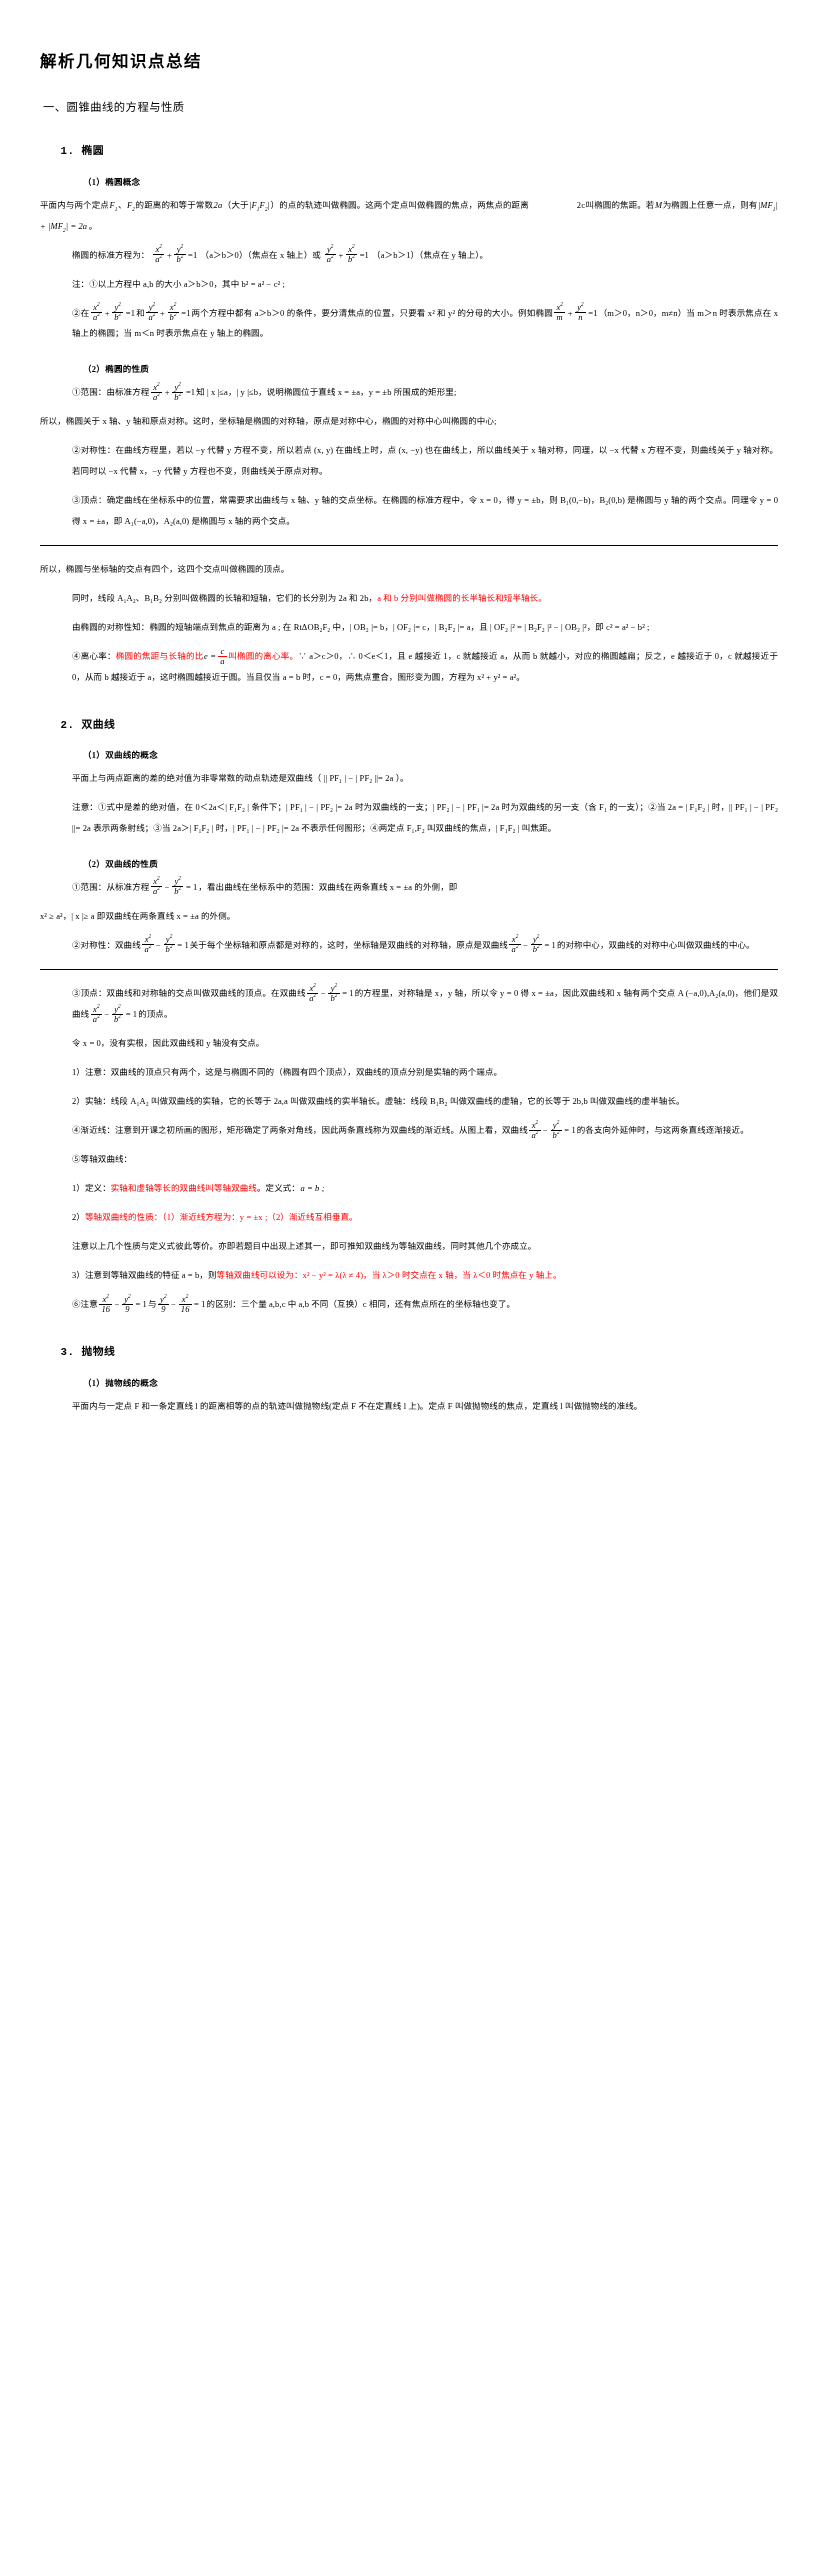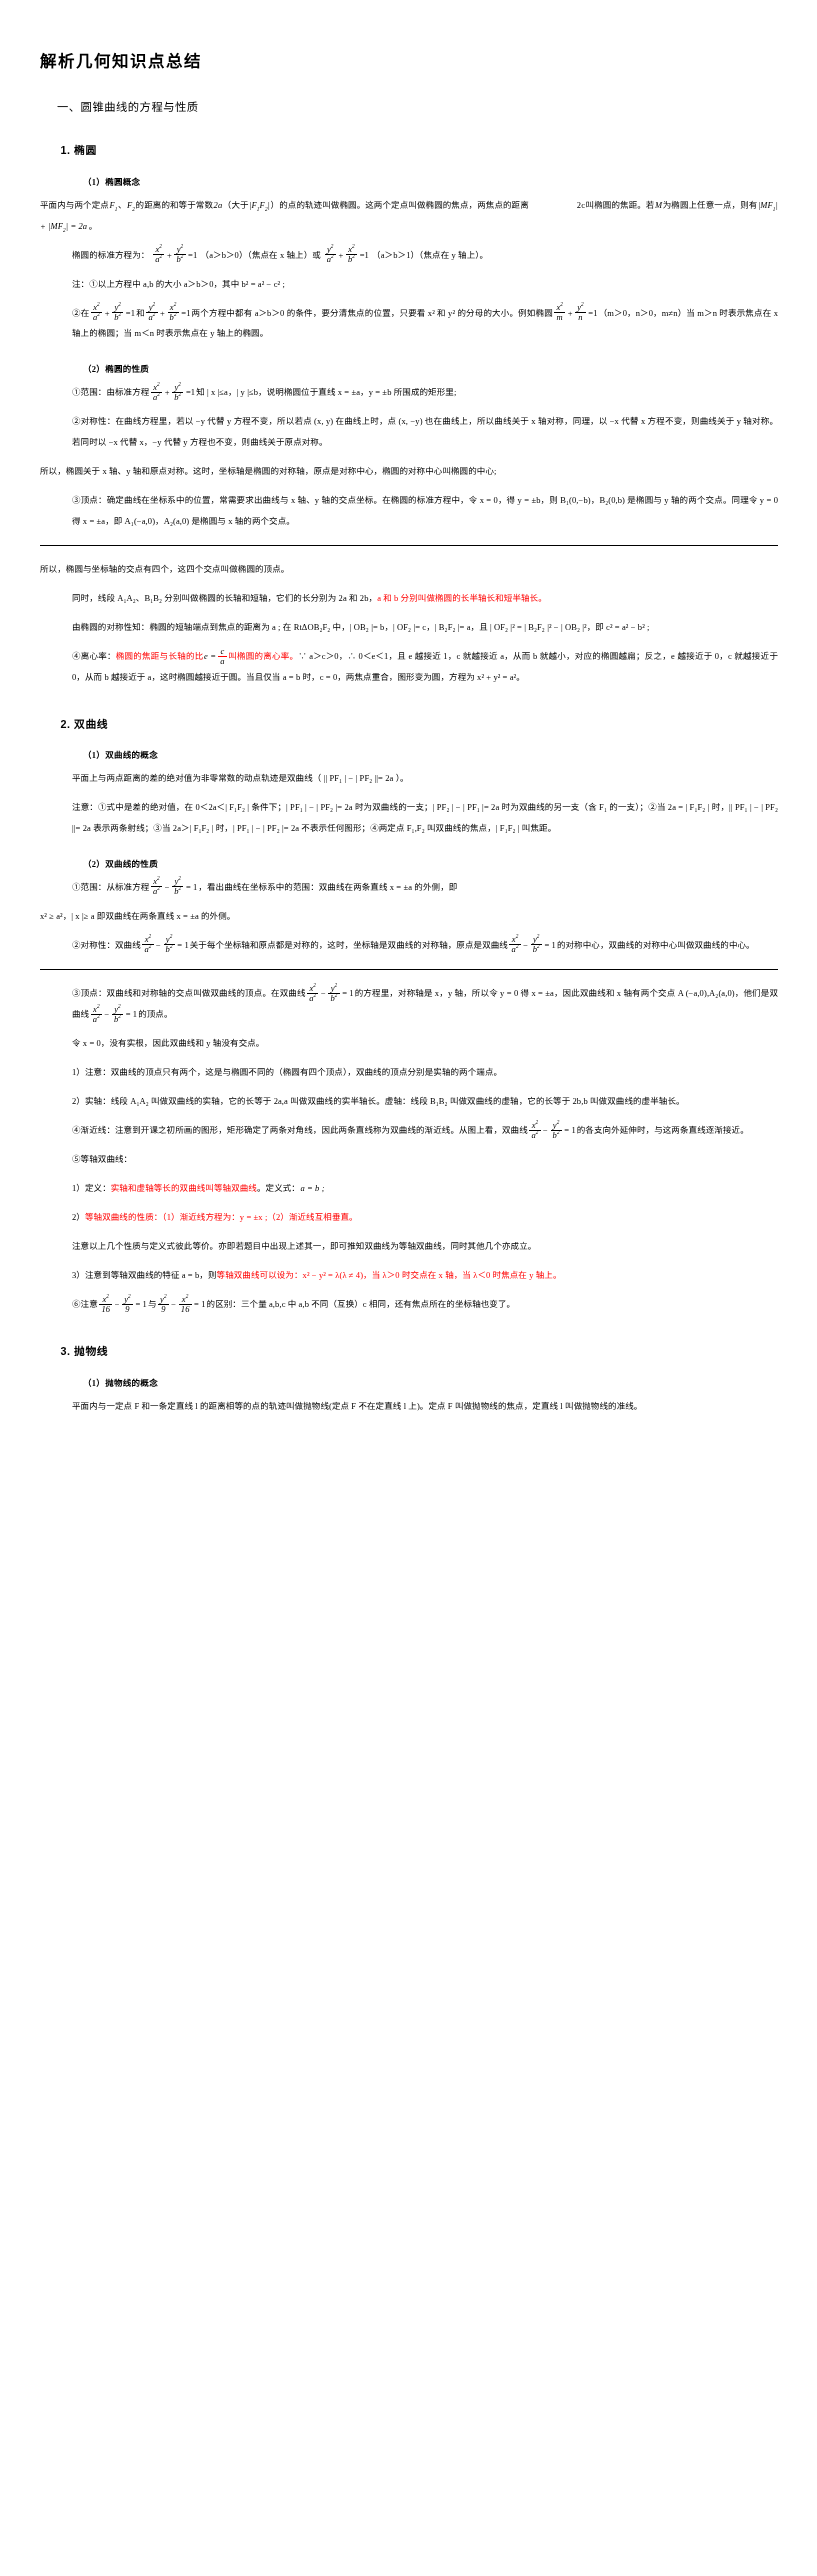--- a/index.html
+++ b/index.html
@@ -33,26 +33,26 @@
     padding-top: 37px;
     padding-bottom: 2.1px;
   }
 
   
   .h1-cn {
     font-family: "Liberation Serif", "DejaVu Serif", serif;
     font-size: 11.3px;
     font-weight: normal;
     letter-spacing: 0.5px;
-    margin: 24px 0 0 17px;
+    margin: 24px 0 0 3px;
   }
 
   
   .h2-num {
-    font-family: Liberation Sans, sans-serif;
+    font-family: Liberation Mono, monospace;
     font-weight: bold;
     font-size: 10.8px;
     letter-spacing: 0.5px;
     margin: 27px 0 0 20.6px;
   }
 
   
   .h3-paren {
     font-size: 8.5px;
     margin: 17.5px 0 0 43px;
@@ -148,29 +148,29 @@
   <p class="body indent2">
     <span>②在</span><span class="frac"><span class="num">x<sup>2</sup></span><span class="den">a<sup>2</sup></span></span><span class="op">+</span><span class="frac"><span class="num">y<sup>2</sup></span><span class="den">b<sup>2</sup></span></span><span class="op">=1</span><span>和</span><span class="frac"><span class="num">y<sup>2</sup></span><span class="den">a<sup>2</sup></span></span><span class="op">+</span><span class="frac"><span class="num">x<sup>2</sup></span><span class="den">b<sup>2</sup></span></span><span class="op">=1</span><span>两个方程中都有 a＞b＞0 的条件，要分清焦点的位置，只要看 x² 和 y² 的分母的大小。例如椭圆</span><span class="frac"><span class="num">x<sup>2</sup></span><span class="den">m</span></span><span class="op">+</span><span class="frac"><span class="num">y<sup>2</sup></span><span class="den">n</span></span><span class="op">=1</span><span>（m＞0，n＞0，m≠n）当 m＞n 时表示焦点在 x 轴上的椭圆；当 m＜n 时表示焦点在 y 轴上的椭圆。</span>
   </p>
 
   <h4 class="h3-paren">（2）椭圆的性质</h4>
 
   <p class="body indent2">
     <span>①范围：由标准方程</span><span class="frac"><span class="num">x<sup>2</sup></span><span class="den">a<sup>2</sup></span></span><span class="op">+</span><span class="frac"><span class="num">y<sup>2</sup></span><span class="den">b<sup>2</sup></span></span><span class="op">=1</span><span>知 | x |≤a，| y |≤b，说明椭圆位于直线 x = ±a，y = ±b 所围成的矩形里;</span>
   </p>
 
-  <p class="body indent2">
-    <span>②对称性：在曲线方程里，若以 −y 代替 y 方程不变，所以若点 (x, y) 在曲线上时，点 (x, −y) 也在曲线上，所以曲线关于 x 轴对称，同理，以 −x 代替 x 方程不变，则曲线关于 y 轴对称。若同时以 −x 代替 x，−y 代替 y 方程也不变，则曲线关于原点对称。</span>
-  </p>
-
   <p class="body">
     <span>所以，椭圆关于 x 轴、y 轴和原点对称。这时，坐标轴是椭圆的对称轴，原点是对称中心，椭圆的对称中心叫椭圆的中心;</span>
   </p>
 
   <p class="body indent2">
+    <span>②对称性：在曲线方程里，若以 −y 代替 y 方程不变，所以若点 (x, y) 在曲线上时，点 (x, −y) 也在曲线上，所以曲线关于 x 轴对称，同理，以 −x 代替 x 方程不变，则曲线关于 y 轴对称。若同时以 −x 代替 x，−y 代替 y 方程也不变，则曲线关于原点对称。</span>
+  </p>
+
+  <p class="body indent2">
     <span>③顶点：确定曲线在坐标系中的位置，常需要求出曲线与 x 轴、y 轴的交点坐标。在椭圆的标准方程中，令 x = 0，得 y = ±b，则 B₁(0,−b)，B₂(0,b) 是椭圆与 y 轴的两个交点。同理令 y = 0 得 x = ±a，即 A₁(−a,0)，A₂(a,0) 是椭圆与 x 轴的两个交点。</span>
   </p>
 
   <hr class="page-rule">
 
   <p class="body tight">
     <span>所以，椭圆与坐标轴的交点有四个，这四个交点叫做椭圆的顶点。</span>
   </p>
 
   <p class="body indent2">

